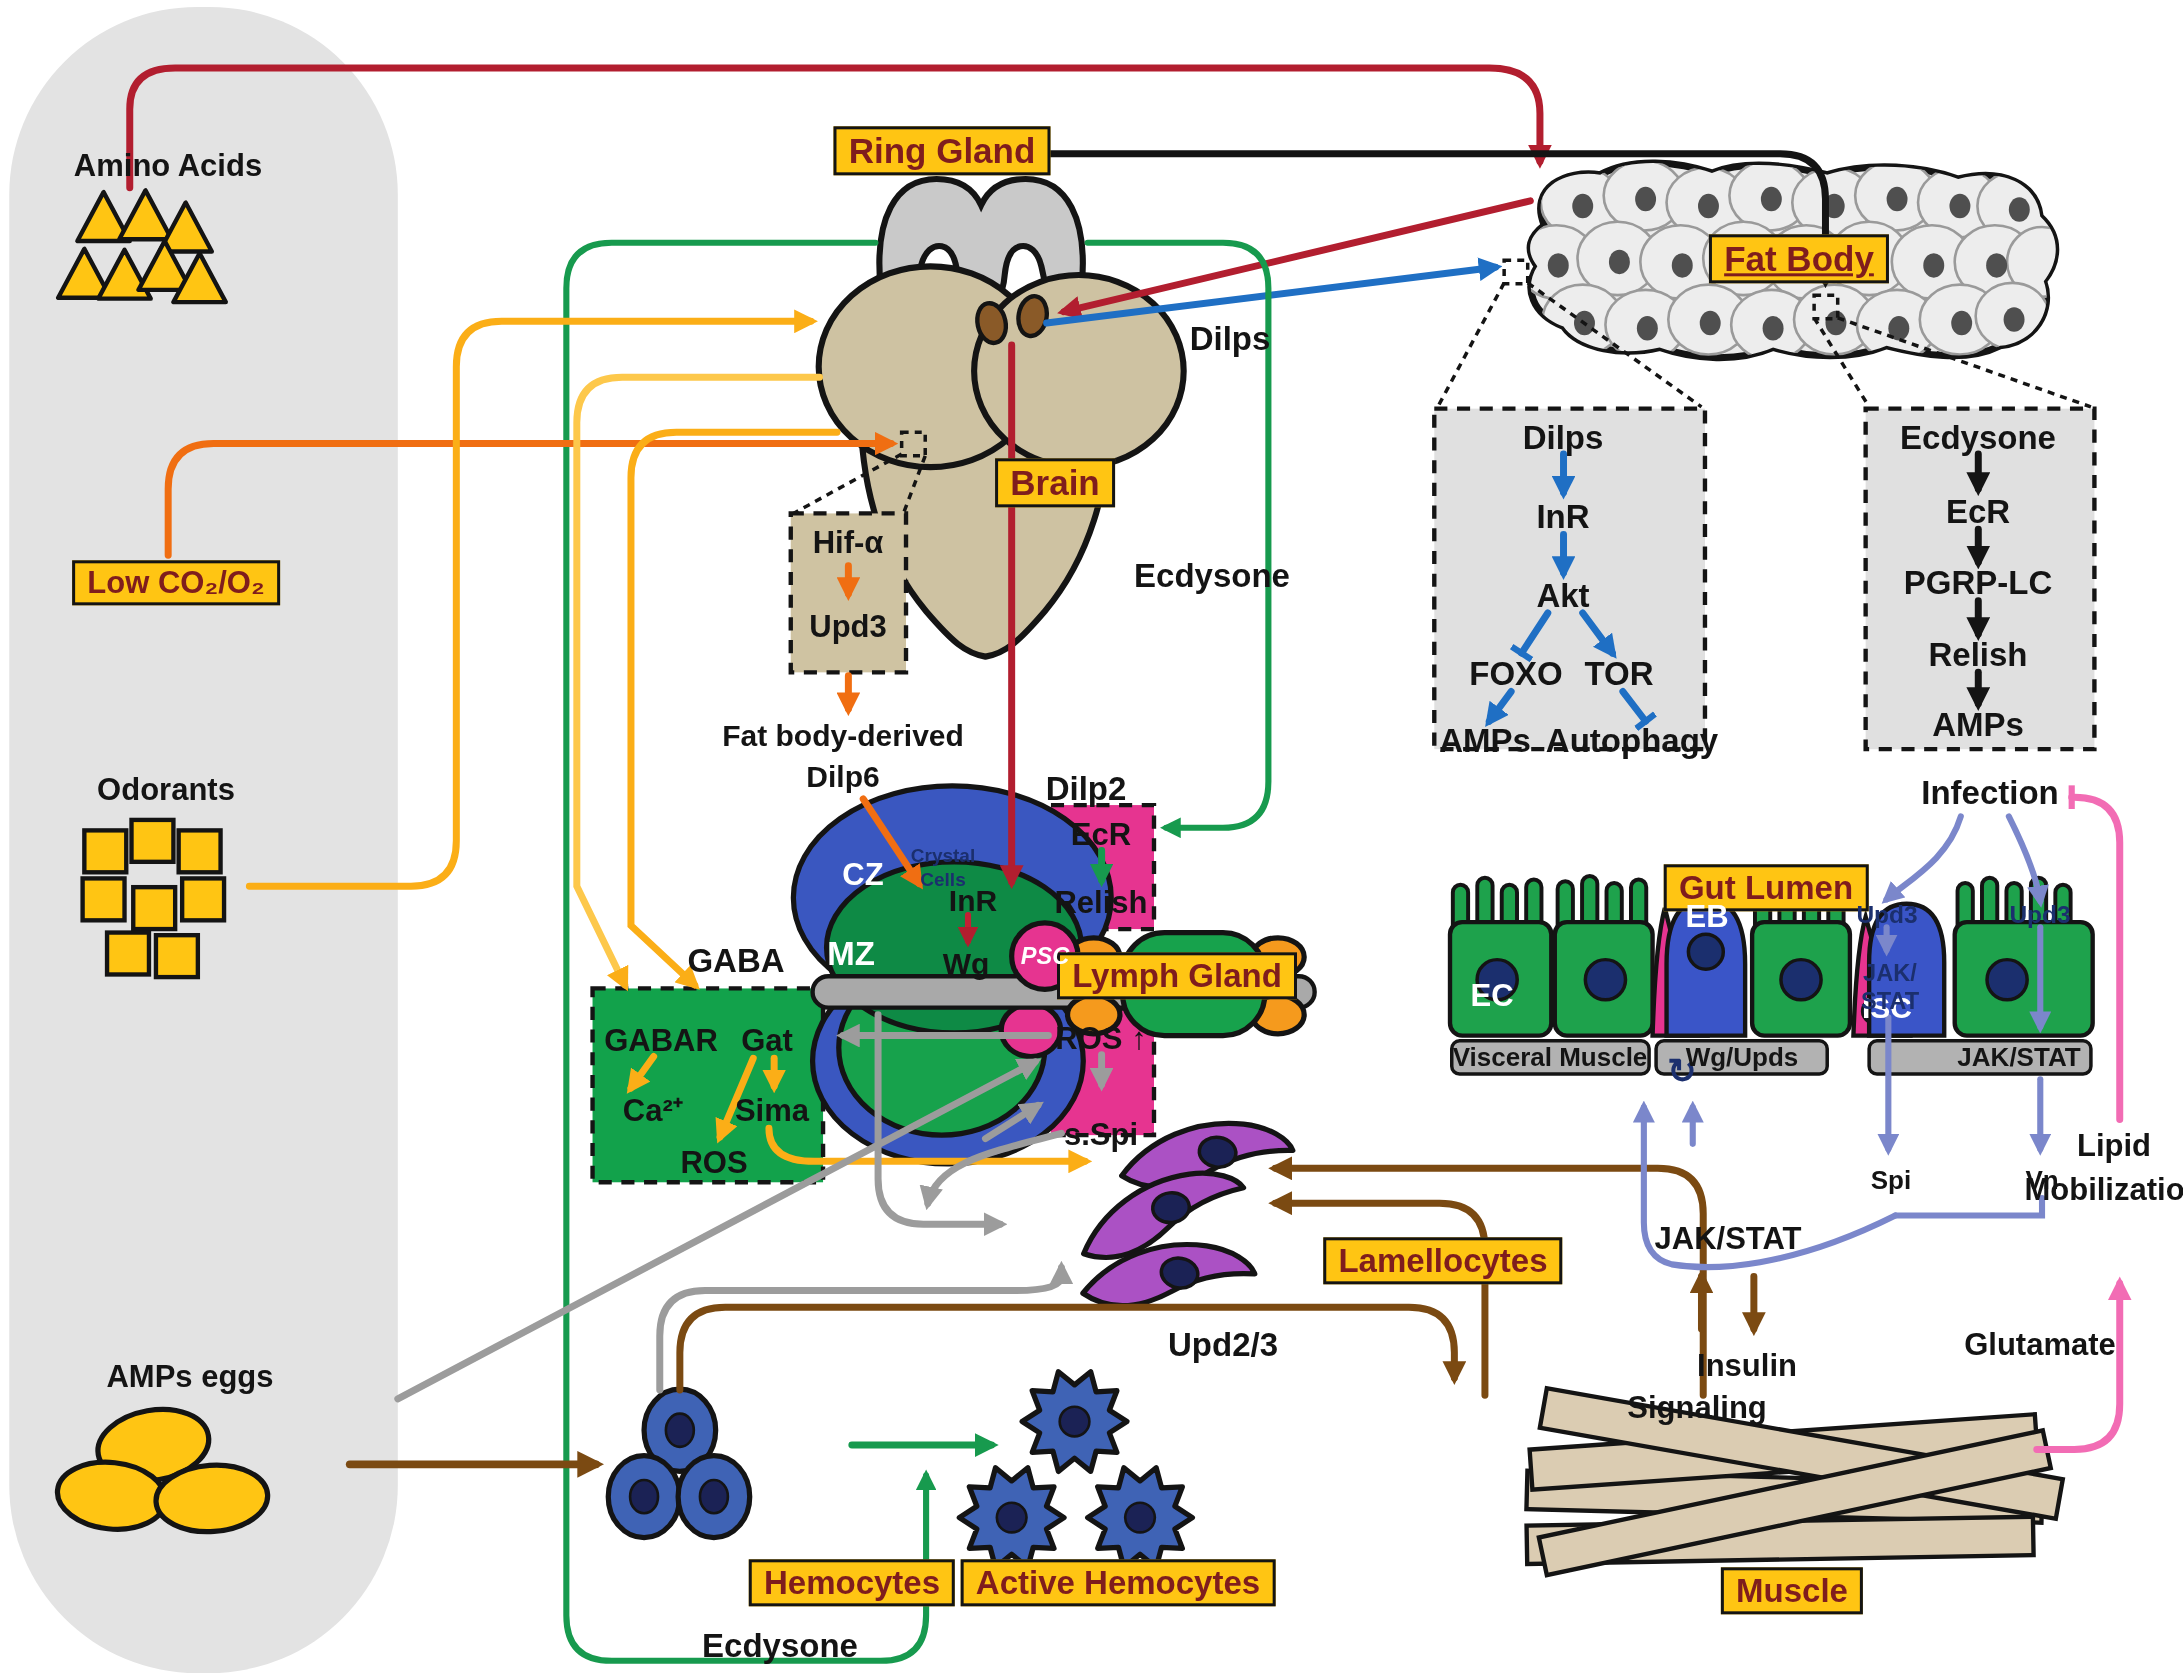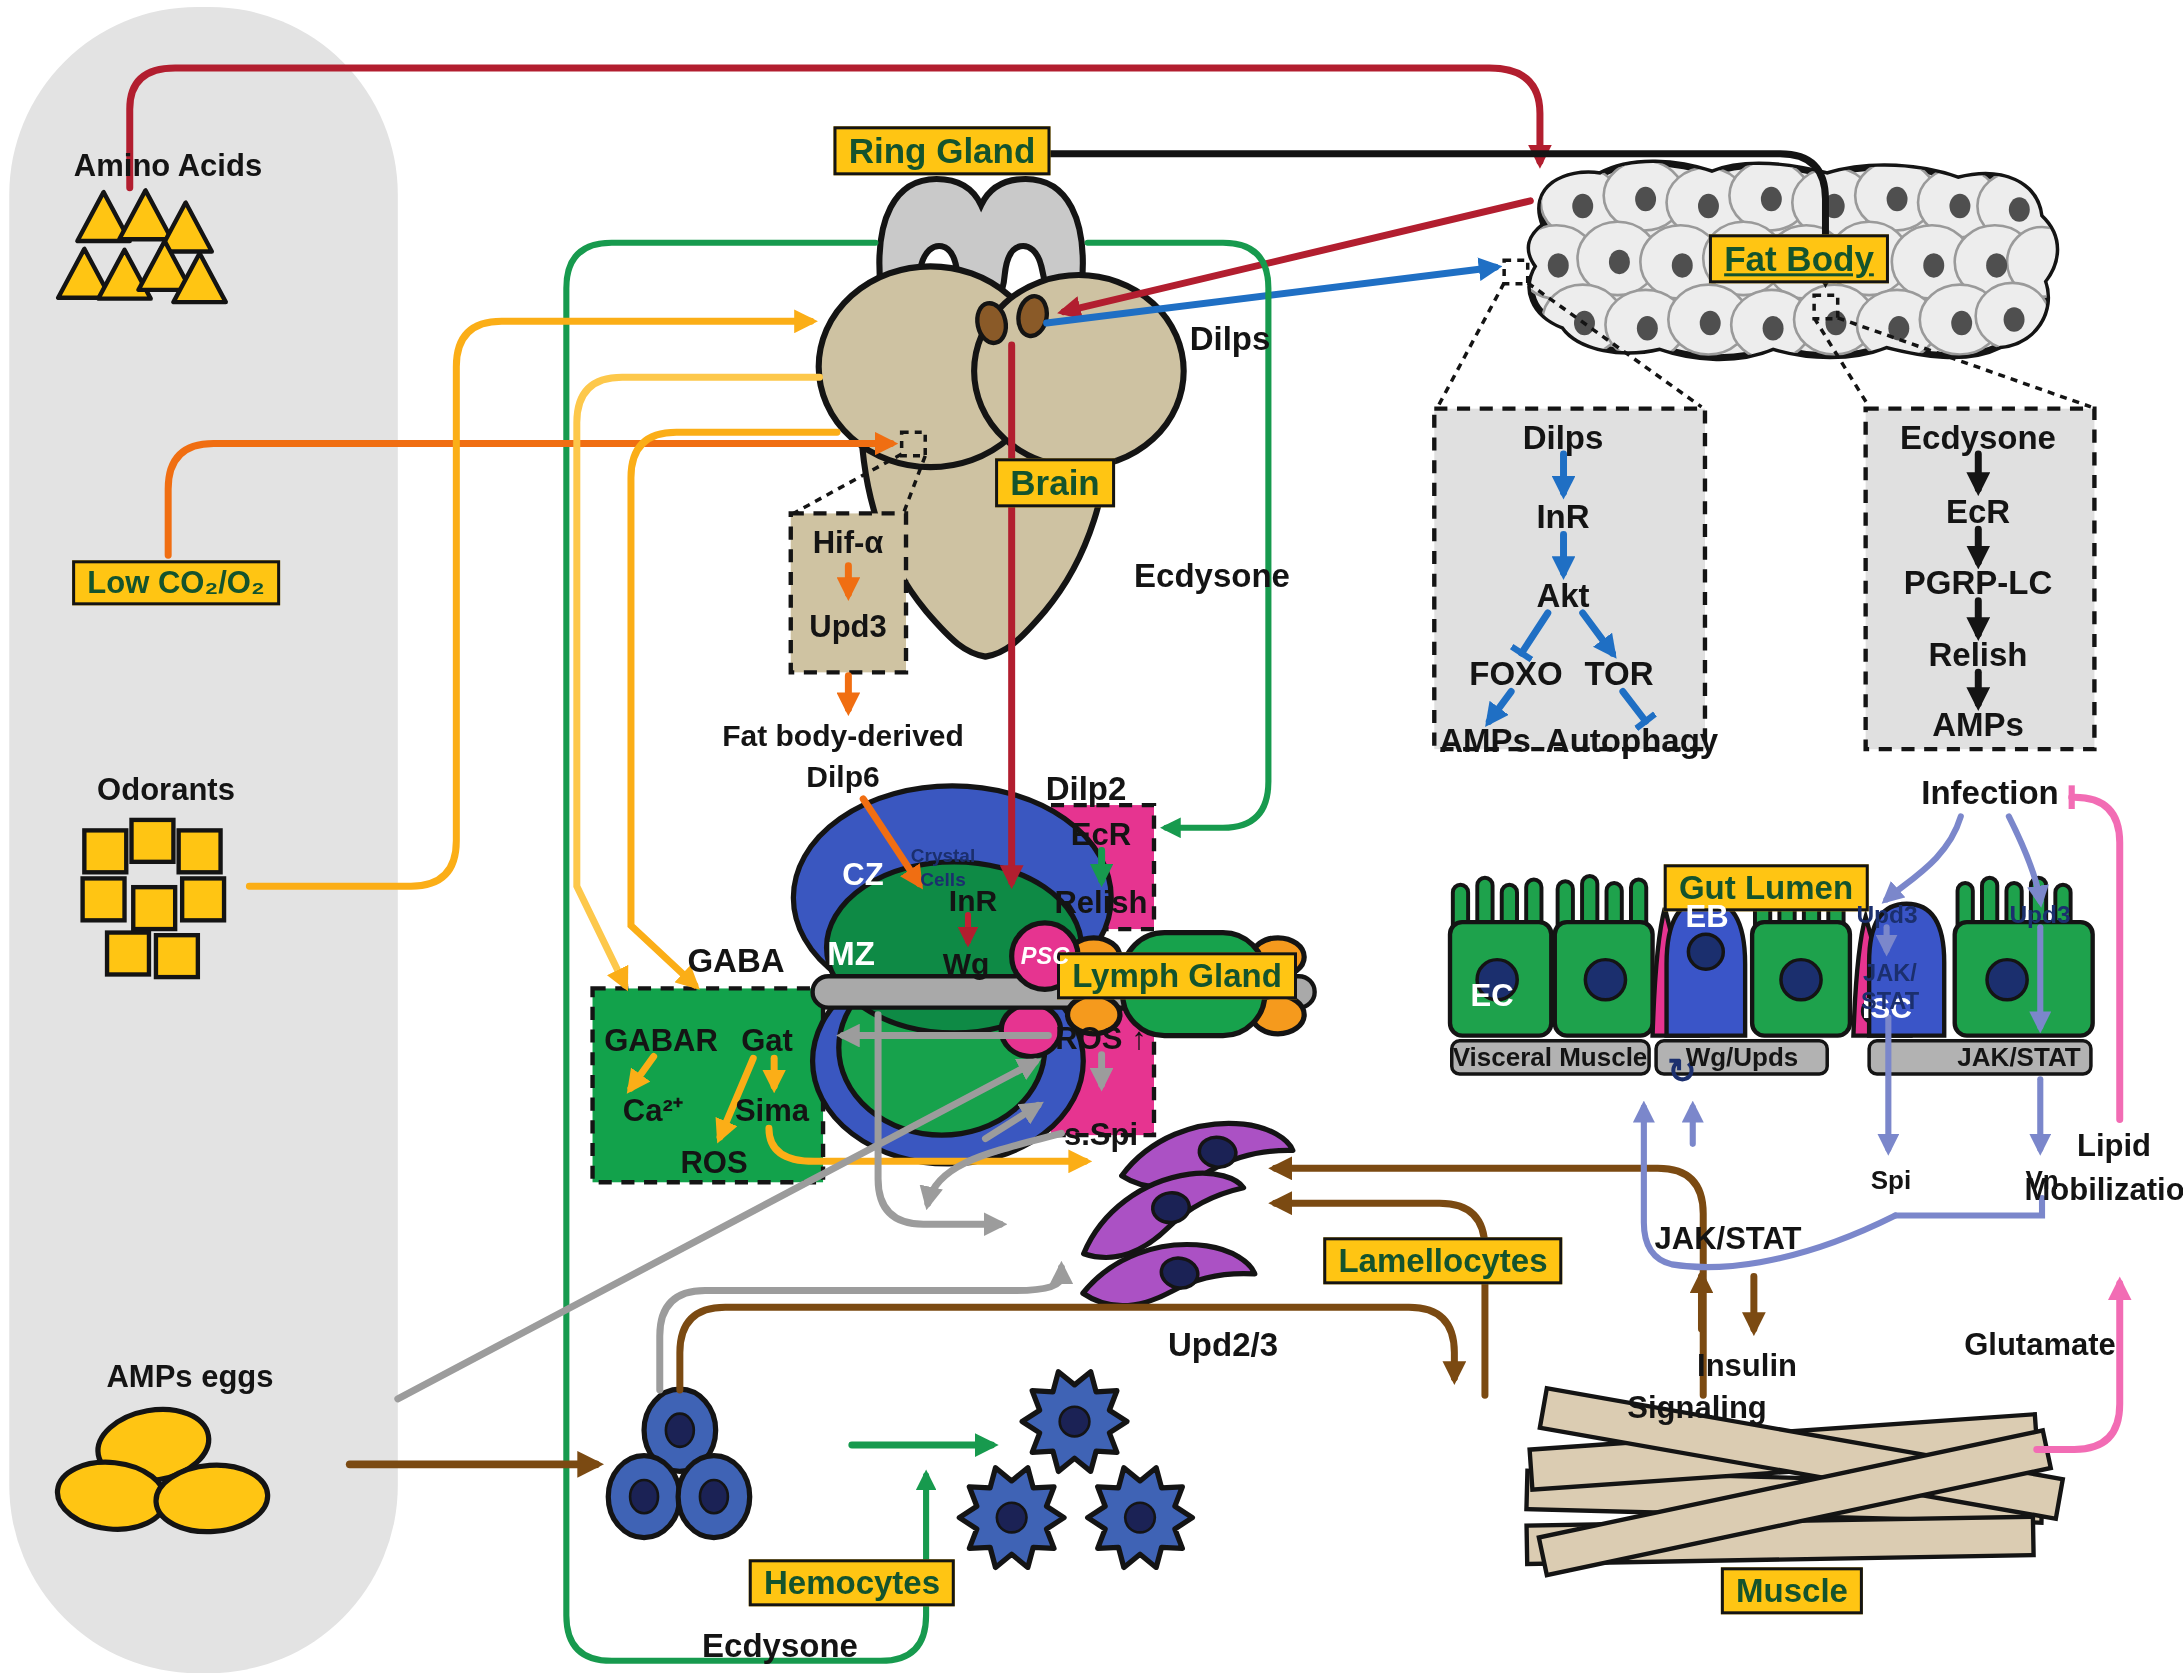--- a/index.html
+++ b/index.html
@@ -1,21 +1,21 @@
 <!DOCTYPE html>
 <html style="font-size:14px"><head>
 <meta charset="utf-8">
 <style>
   html,body{margin:0;padding:0;background:#fff;}
   .canvas{position:relative;width:2184px;height:1680px;background:#ffffff;overflow:hidden;
           font-family:"Liberation Sans",sans-serif;}
   svg{position:absolute;left:0;top:0;}
   .t{position:absolute;transform:translate(-50%,-50%);font-weight:bold;color:#141414;
      white-space:nowrap;text-align:center;line-height:1.05;}
-  .b{position:absolute;transform:translate(-50%,-50%);font-weight:bold;color:#14532d;
+  .b{position:absolute;transform:translate(-50%,-50%);font-weight:bold;color:#7f1d1d;
      background:#FFC513;border:3.5px solid #141414;padding:1.7px 12.2px;white-space:nowrap;}
   .w{color:#ffffff;}
   .nv{color:#1b2f6e;}
   .s36{font-size:31px;} .s38{font-size:33px;} .s34{font-size:30px;} .s30{font-size:26px;}
   .s28{font-size:24.5px;} .s27{font-size:23.6px;} .s26{font-size:19px;} .s40{font-size:35px;}
 </style>
 </head>
 <body>
 
 <div class="canvas">
@@ -456,16 +456,17 @@
 <div class="t s27 nv" style="left:1890px;top:973px;">JAK/</div>
 <div class="t s27 nv" style="left:1890px;top:1001px;">STAT</div>
 <div class="t s40 nv" style="left:1682px;top:1071px;">↻</div>
 <div class="t s30" style="left:1550px;top:1058px;">Visceral Muscle</div>
 <div class="t s30" style="left:1742px;top:1058px;">Wg/Upds</div>
 <div class="t s30" style="left:2019px;top:1058px;">JAK/STAT</div>
 <div class="t s30" style="left:1891px;top:1181px;">Spi</div>
 <div class="t s30" style="left:2042px;top:1181px;">Vn</div>
 
 <div class="b s38" style="left:852px;top:1583px;">Hemocytes</div>
+<div class="b s38" style="left:1118px;top:1583px;">Active Hemocytes</div>
 <div class="b s38" style="left:1443px;top:1261px;">Lamellocytes</div>
 
 </div>
 
 
 </body></html>

